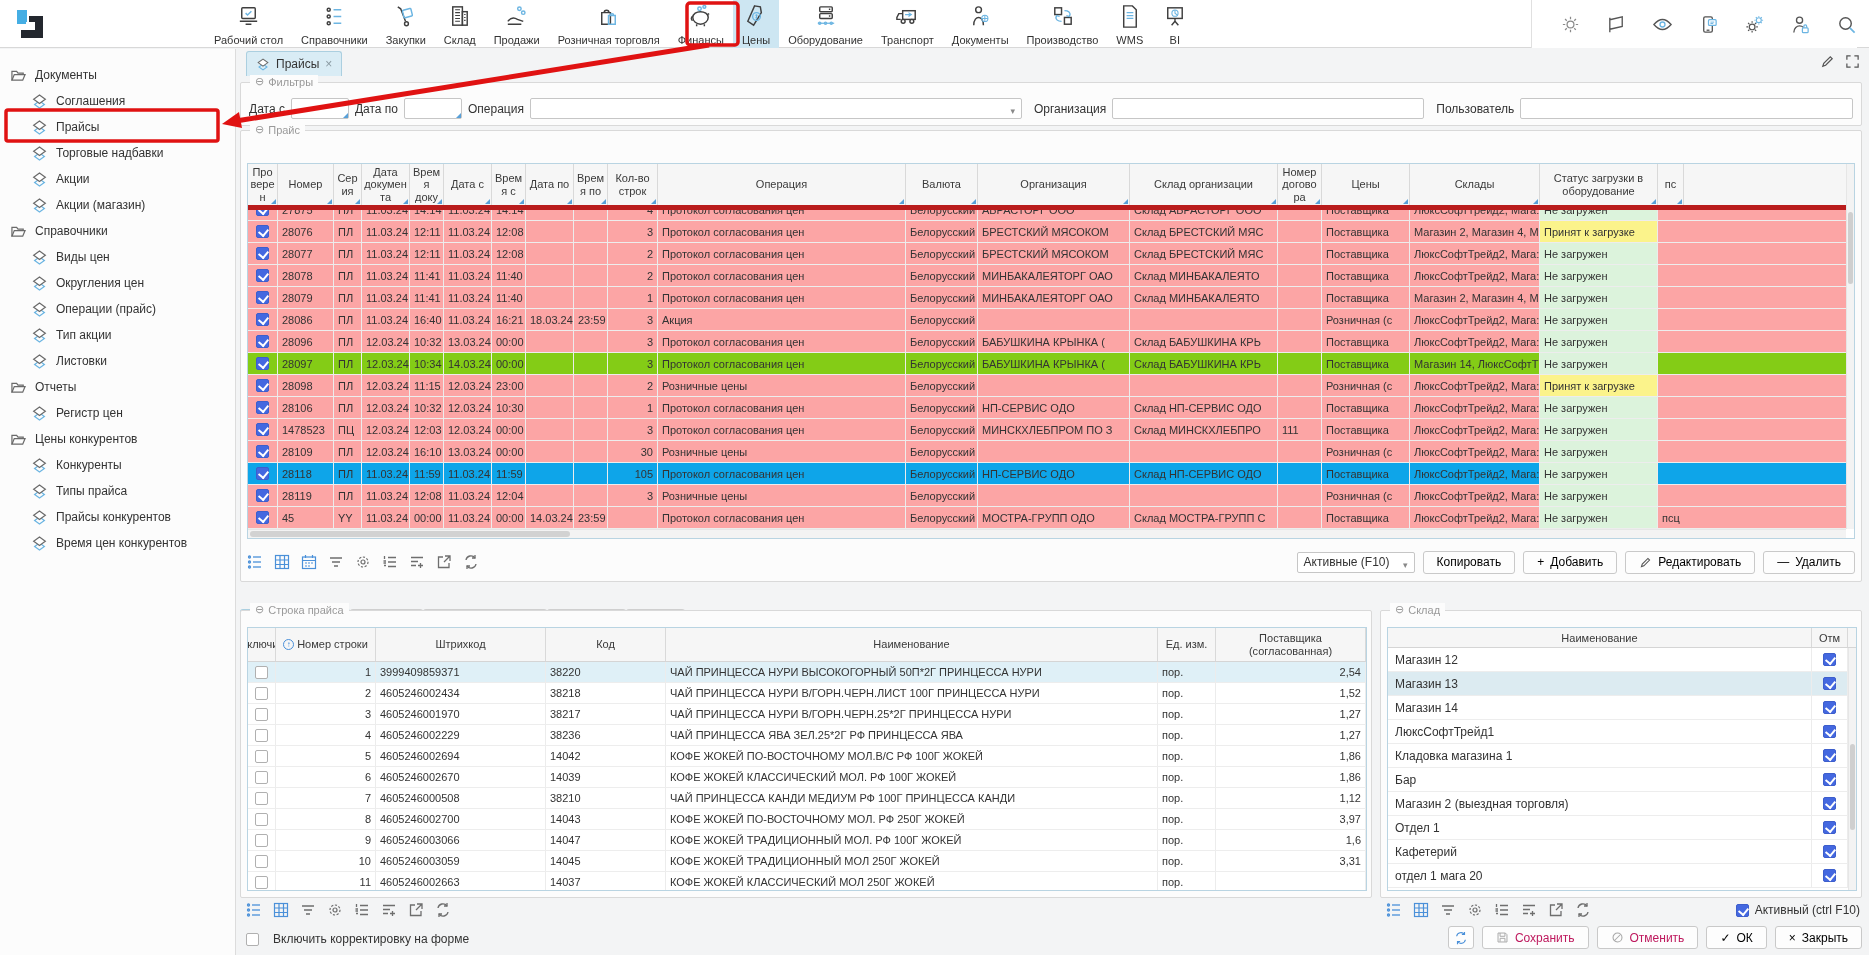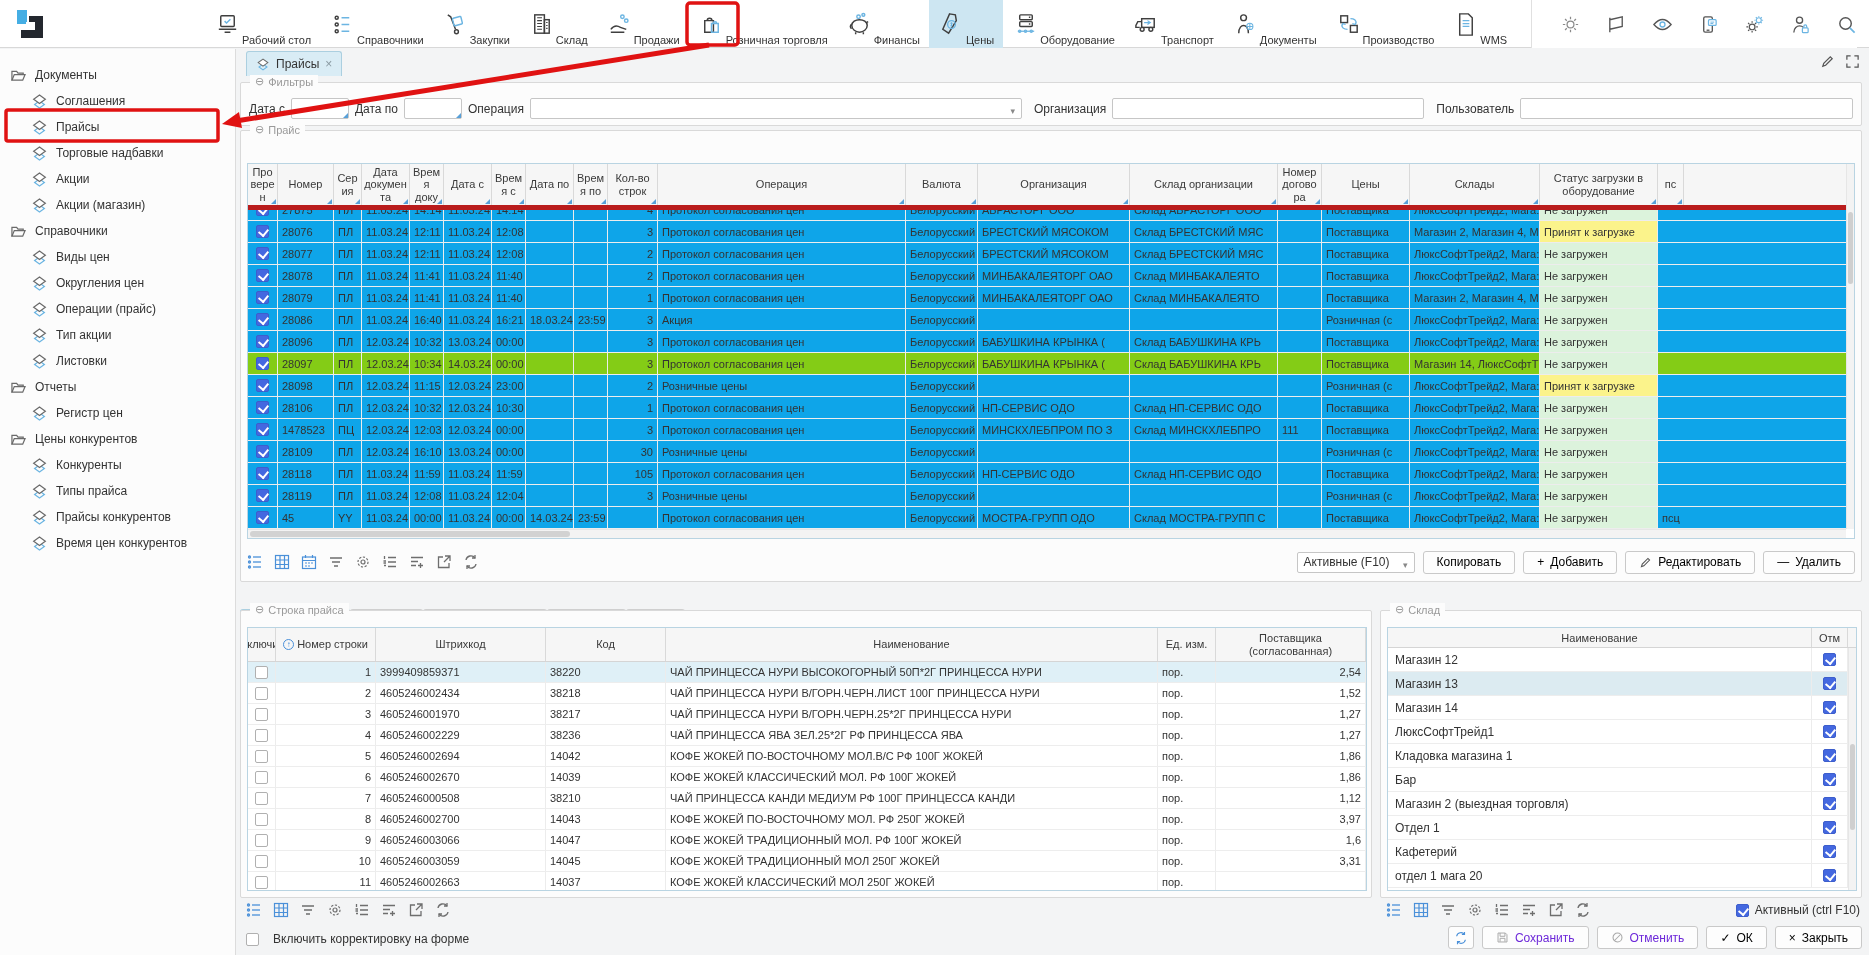--- a/index.html
+++ b/index.html
@@ -3,21 +3,21 @@
 <meta charset="utf-8">
 <style>
   *{box-sizing:border-box;margin:0;padding:0}
   html,body{width:1869px;height:955px;overflow:hidden}
   body{position:relative;font-family:"Liberation Sans",sans-serif;font-size:11px;color:#333;background:#f3f4f5}
   svg{display:block}
   
   .topbar{position:absolute;left:0;top:0;width:1869px;height:48px;background:#fff;border-bottom:1px solid #d8d8d8}
   .logo{position:absolute;left:12px;top:6px;width:36px;height:36px;border-radius:6px;overflow:hidden}
   .nav{position:absolute;left:205px;top:0;height:48px;display:flex;align-items:stretch}
-  .nav-item{display:flex;flex-direction:row;align-items:center;justify-content:flex-start;padding:3px 9px 2px;gap:1px;cursor:pointer}
+  .nav-item{display:flex;flex-direction:column;align-items:center;justify-content:flex-start;padding:3px 9px 2px;gap:1px;cursor:pointer}
   .nav-item.active{background:#cde6f2}
   .nav-label{font-size:11px;white-space:nowrap;color:#333;margin-top:auto}
   .nav-ico{width:27px;height:27px}
   .rightbar{position:absolute;right:12px;top:0;height:48px;display:flex;align-items:center;gap:25px;border-left:1px solid #e0e0e0;padding-left:28px;background:#fff}
   .ri{width:21px;height:21px;cursor:pointer}
   
   .tree{position:absolute;left:0;top:49px;width:236px;bottom:0;background:#fcfcfc;border-right:1px solid #dcdcdc;padding-top:13px}
   .titem{height:26px;display:flex;align-items:center;gap:8px;font-size:12px;padding-left:10px;cursor:pointer;white-space:nowrap}
   .titem[data-kind="leaf"]{padding-left:31px}
   .t-ico{width:17px;height:15px;flex:none}
@@ -37,21 +37,21 @@
   .dtwrap{position:relative;display:inline-block}
   .dtwrap::after{content:"";position:absolute;right:1px;bottom:1px;border-left:5px solid transparent;border-bottom:5px solid #58a0d8}
   .selectbox{height:21px;border:1px solid #c6c6c6;border-radius:2px;background:#fff;position:relative;display:flex;align-items:center;padding:0 20px 0 6px;font-size:12px;cursor:pointer}
   .selectbox .chev{position:absolute;right:6px;top:8px;color:#888;font-size:9px;line-height:1}
   
   .twrap{position:absolute;background:#fff;border:1px solid #b9d4e2;overflow:hidden}
   .mhead{display:flex;height:46px;background:#f6f6f6;border-bottom:5px solid #b91c1c}
   .mth{flex:none;display:flex;align-items:center;justify-content:center;text-align:center;border-right:1px solid #d9d9d9;position:relative;padding:1px 2px;line-height:1.15;color:#3a3a3a;word-break:break-word;overflow:hidden}
   .mth::after{content:"";position:absolute;right:1px;bottom:1px;border-left:5px solid transparent;border-bottom:5px solid #58a0d8}
   .mrows{overflow:hidden}
-  .mrow{display:flex;height:22px;background:#0ea5e9;border-bottom:1px solid #ededed}
+  .mrow{display:flex;height:22px;background:#fca5a5;border-bottom:1px solid #ededed}
   .mrow[data-cls="cut"]{margin-top:-11px}
   .mrow[data-cls="green"]{background:#84cc16}
   .mrow[data-cls="sel"]{background:#0ea5e9}
   .mtd{flex:none;display:flex;align-items:center;padding:0 4px;overflow:hidden;white-space:nowrap;border-right:1px solid #ececec;height:100%}
   .mtd.ctr{justify-content:center}
   .mtd.rt{justify-content:flex-end}
   .mtd.p0{padding:0}
   .status{width:100%;height:100%;display:flex;align-items:center;padding:0 4px;white-space:nowrap;overflow:hidden}
   .status[data-st="g"]{background:#dcf3dc}
   .status[data-st="y"]{background:#fbf38b}
@@ -76,21 +76,21 @@
   
   .cb{width:13px;height:13px;border:1px solid #b0b0b0;border-radius:2px;background:#fff;position:relative;display:inline-block;flex:none;cursor:pointer}
   .cb.on{background:#4468e0;border-color:#3d5ecc}
   .cb.on::after{content:"";position:absolute;left:3px;top:1px;width:5px;height:7px;border:solid #fff;border-width:0 2px 2px 0;transform:rotate(40deg)}
   
   .strip{display:flex;gap:11px;align-items:center}
   .tbi{width:16px;height:16px;color:#6e6e6e;cursor:pointer}
   .tbi.blue{color:#4a90d9}
   .btn{height:23px;border:1px solid #c9c9c9;border-radius:3px;background:#fdfdfd;display:inline-flex;align-items:center;gap:6px;padding:0 13px;font-size:12px;cursor:pointer;white-space:nowrap}
   .btn .bico{font-size:12px;line-height:1}
-  .btn.disabled{color:#6d28d9}
+  .btn.disabled{color:#be185d}
   .btn.disabled svg{color:#a8a8a8}
   .btn svg{width:13px;height:13px;color:#555}
   .iconbtn{width:26px;height:23px;border:1px solid #c9c9c9;border-radius:3px;background:#fdfdfd;display:inline-flex;align-items:center;justify-content:center;cursor:pointer}
   .iconbtn svg{width:14px;height:14px;color:#4a90d9}
   
   .dtabs{position:absolute;left:240px;top:609px;display:flex;gap:0}
   .dtab{height:23px;display:flex;align-items:center;padding:0 12px;border:1px solid #cfcfcf;border-bottom:none;background:#f1f1f1;border-radius:3px 3px 0 0;font-size:12px;cursor:pointer}
   .dtab.active{background:#d9ecf5;border-color:#abcfe0}
   
   .vscroll{position:absolute;width:8px;background:#f3f3f3;border-left:1px solid #e6e6e6}

